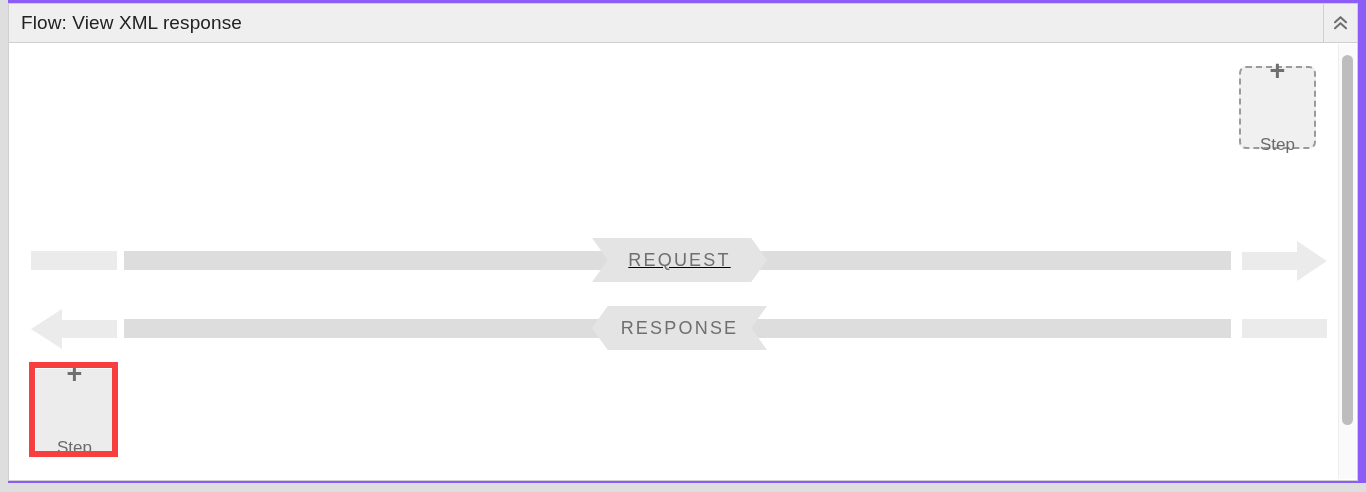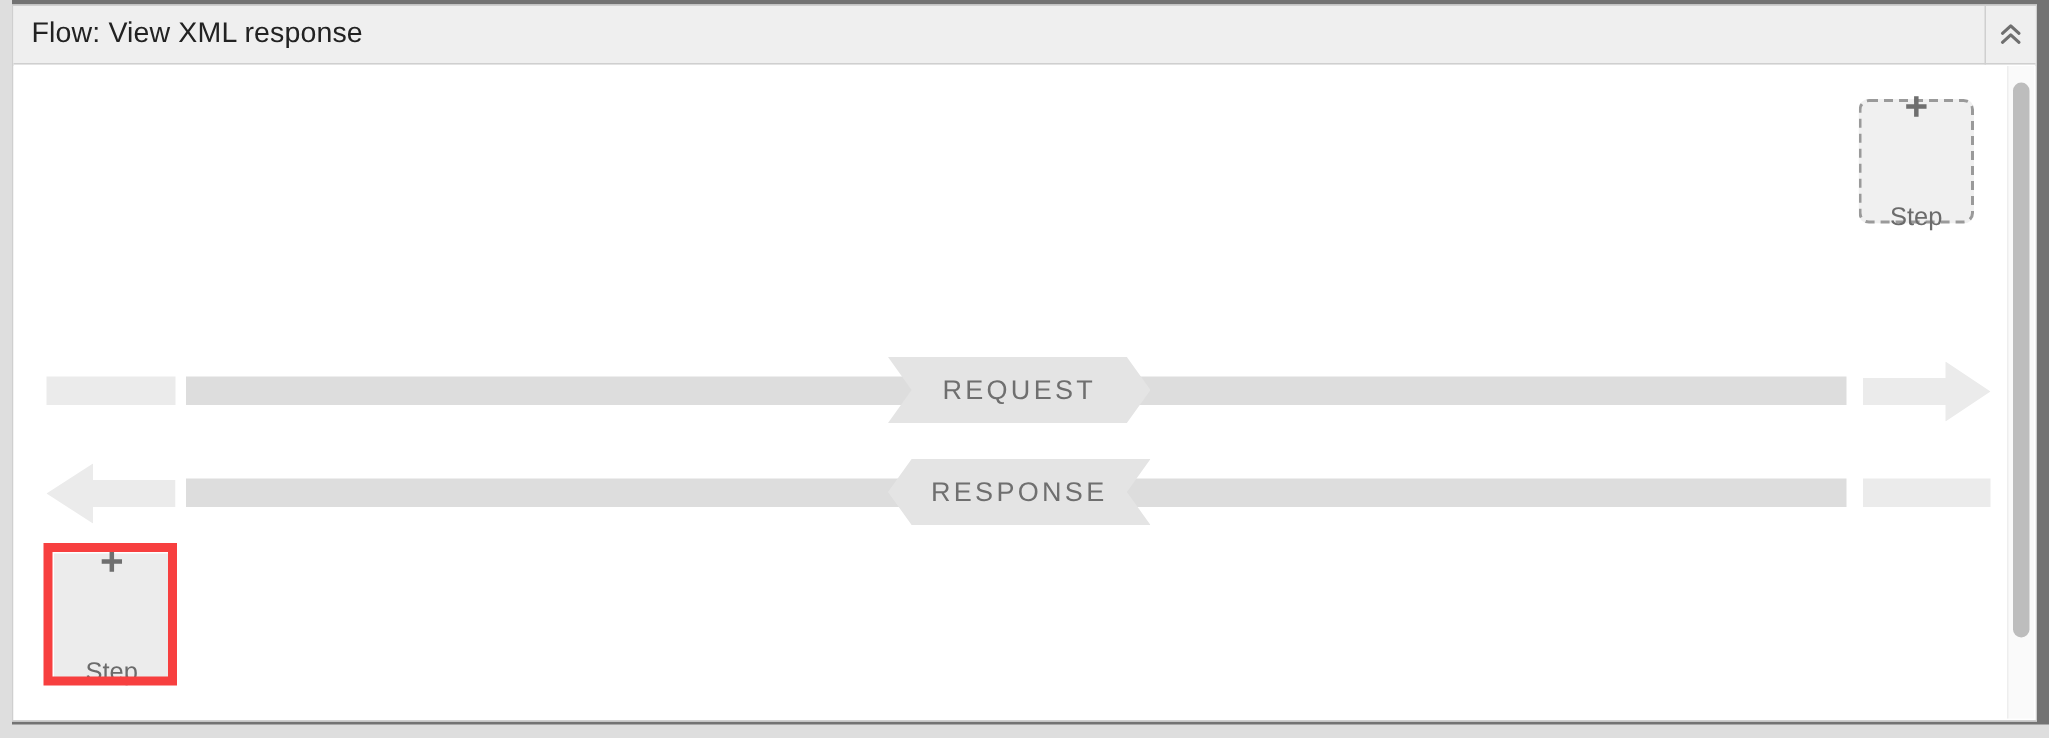--- a/index.html
+++ b/index.html
@@ -10,21 +10,21 @@
   body {
     font-family: "Liberation Sans", sans-serif;
     -webkit-font-smoothing: antialiased;
   }
 
   .app {
     position: relative;
     width: 1366px;
     height: 492px;
     box-sizing: border-box;
-    background: #737373;
+    background: #8b5cf6;
     overflow: hidden;
   }
 
   
   .panel {
     position: absolute;
     left: 8px;
     top: 3px;
     width: 1350px;
     height: 478px;
@@ -177,20 +177,21 @@
     width: 175px;
     background: #e4e4e4;
     display: flex;
     align-items: center;
     justify-content: center;
   }
   .banner-request {
     left: 583px;
     top: 8px;
     clip-path: polygon(0 0, 91% 0, 100% 50%, 91% 100%, 0 100%, 9% 50%);
+    text-decoration: underline;
   }
   .banner-response {
     left: 583px;
     top: 8px;
     clip-path: polygon(9% 0, 100% 0, 91% 50%, 100% 100%, 9% 100%, 0 50%);
   }
   .banner-text {
     font-size: 18px;
     letter-spacing: 2.2px;
     color: #6f6f6f;

